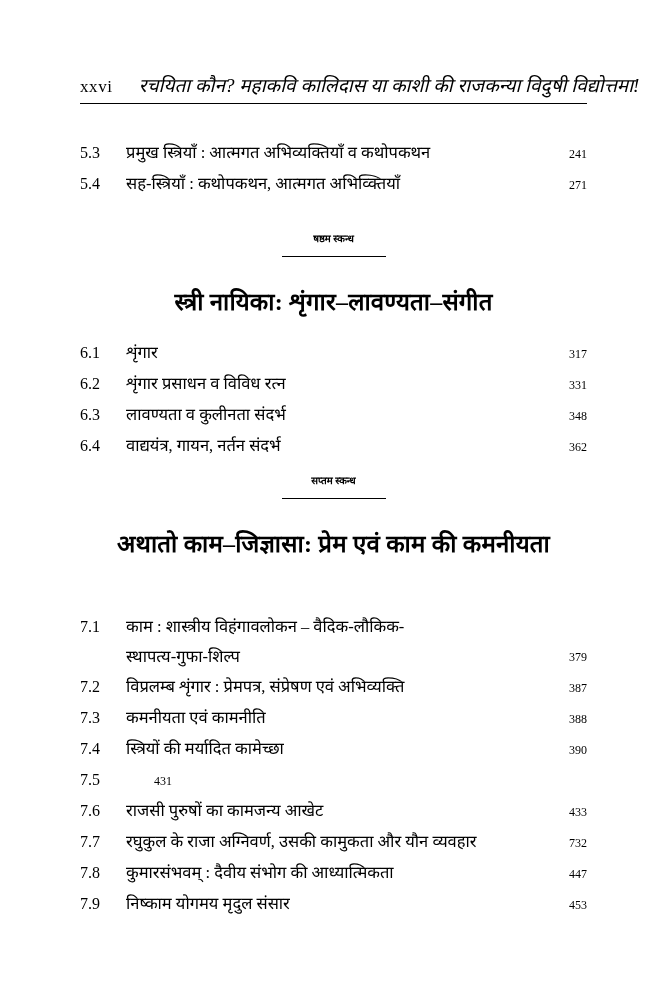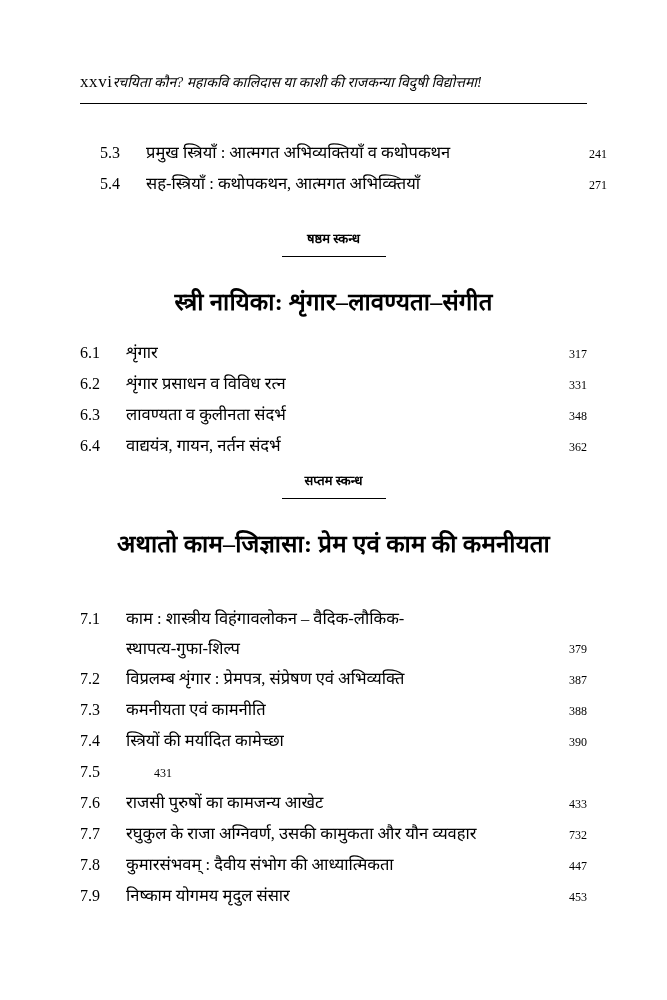--- a/index.html
+++ b/index.html
@@ -36,21 +36,22 @@
   }
   .folio {
     font-family: "Liberation Serif", "DejaVu Serif", serif;
     font-size: 17px;
     letter-spacing: 0.6px;
     flex: 0 0 auto;
   }
   .head-title {
     font-family: "Liberation Serif", "DejaVu Serif", serif;
     font-style: italic;
-    font-size: 14px;
+    font-size: 19px;
+    margin-left: 26px;
     flex: 1 1 auto;
   }
   .head-rule {
     position: absolute;
     left: 80px;
     top: 103px;
     width: 507px;
     height: 0;
     border-top: 1.6px solid #000;
   }
@@ -83,39 +84,40 @@
     text-align: right;
     font-family: "Liberation Serif", "DejaVu Serif", serif;
     font-size: 12px;
   }
   .toc-row.two-line {
     display: block;
   }
   .two-line .line-a {
     display: flex;
     align-items: center;
+    margin-top: 8px;
   }
   .two-line .line-b {
     display: flex;
     align-items: flex-end;
   }
   .two-line .spacer {
     flex: 0 0 46px;
   }
 
   
   .skandha {
     position: absolute;
     left: 80px;
     width: 507px;
     text-align: center;
   }
   .skandha-kicker {
     font-family: "Liberation Serif", "DejaVu Serif", serif;
-    font-size: 13px;
+    font-size: 10px;
     font-weight: bold;
     line-height: 22px;
   }
   .skandha-rule {
     width: 104px;
     height: 0;
     border-top: 1.5px solid #000;
     margin: 6px auto 0 auto;
   }
   .skandha-title {
@@ -131,21 +133,21 @@
 <body>
 
 <div class="page">
 
   <div class="running-head">
     <span class="folio">xxvi</span>
     <span class="head-title">रचयिता कौन? महाकवि कालिदास या काशी की राजकन्या विदुषी विद्योत्तमा!</span>
   </div>
   <div class="head-rule"></div>
 
-  <div class="toc" style="top:138px;margin-left:20px;">
+  <div class="toc" style="top:138px;">
     <div class="toc-row">
       <span class="toc-num">5.3</span>
       <span class="toc-label">प्रमुख स्त्रियाँ : आत्मगत अभिव्यक्तियाँ व कथोपकथन</span>
       <span class="toc-page">241</span>
     </div>
     <div class="toc-row">
       <span class="toc-num">5.4</span>
       <span class="toc-label">सह-स्त्रियाँ : कथोपकथन, आत्मगत अभिव्क्तियाँ</span>
       <span class="toc-page">271</span>
     </div>

